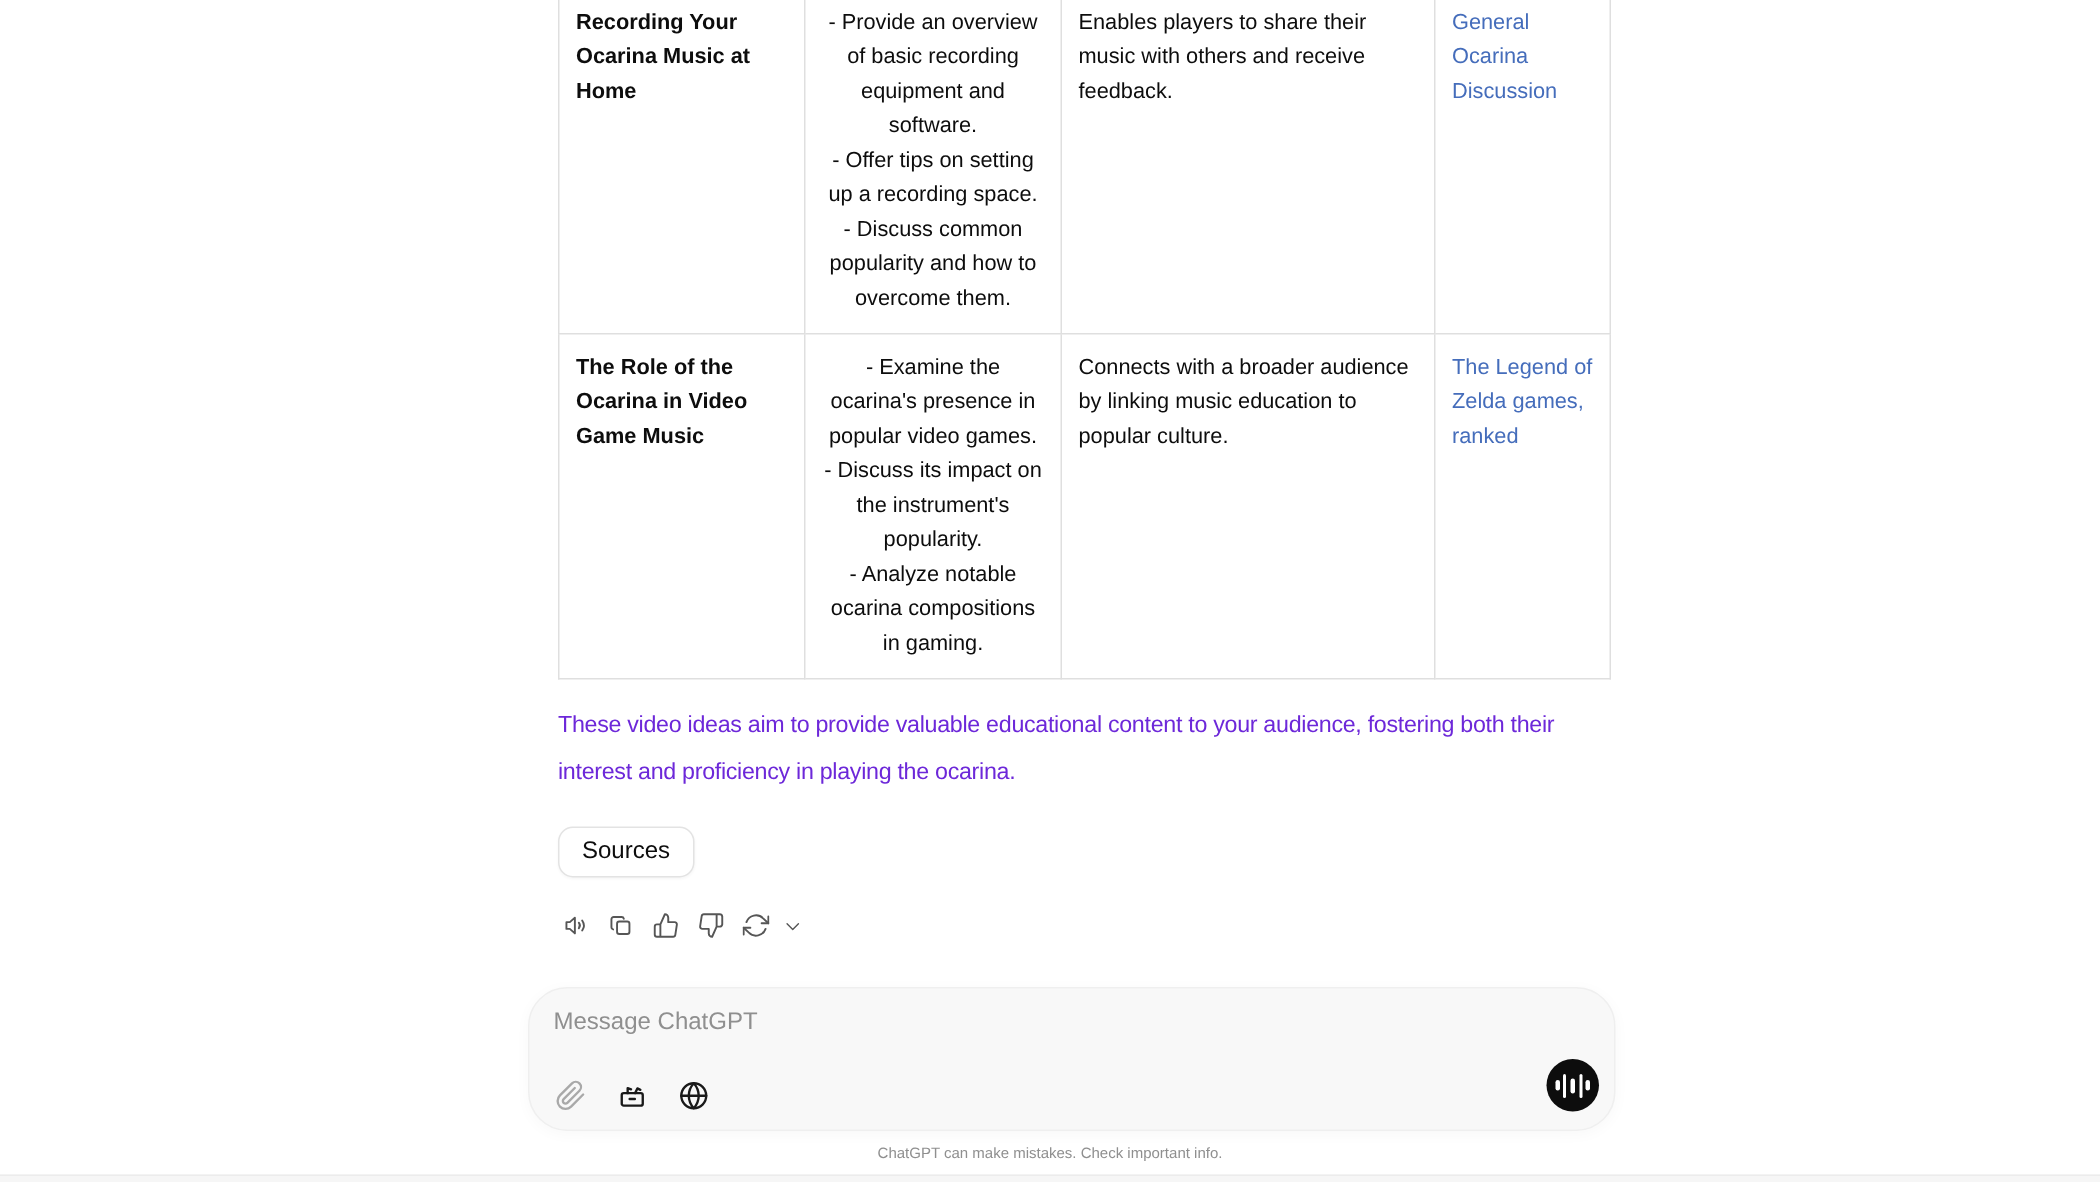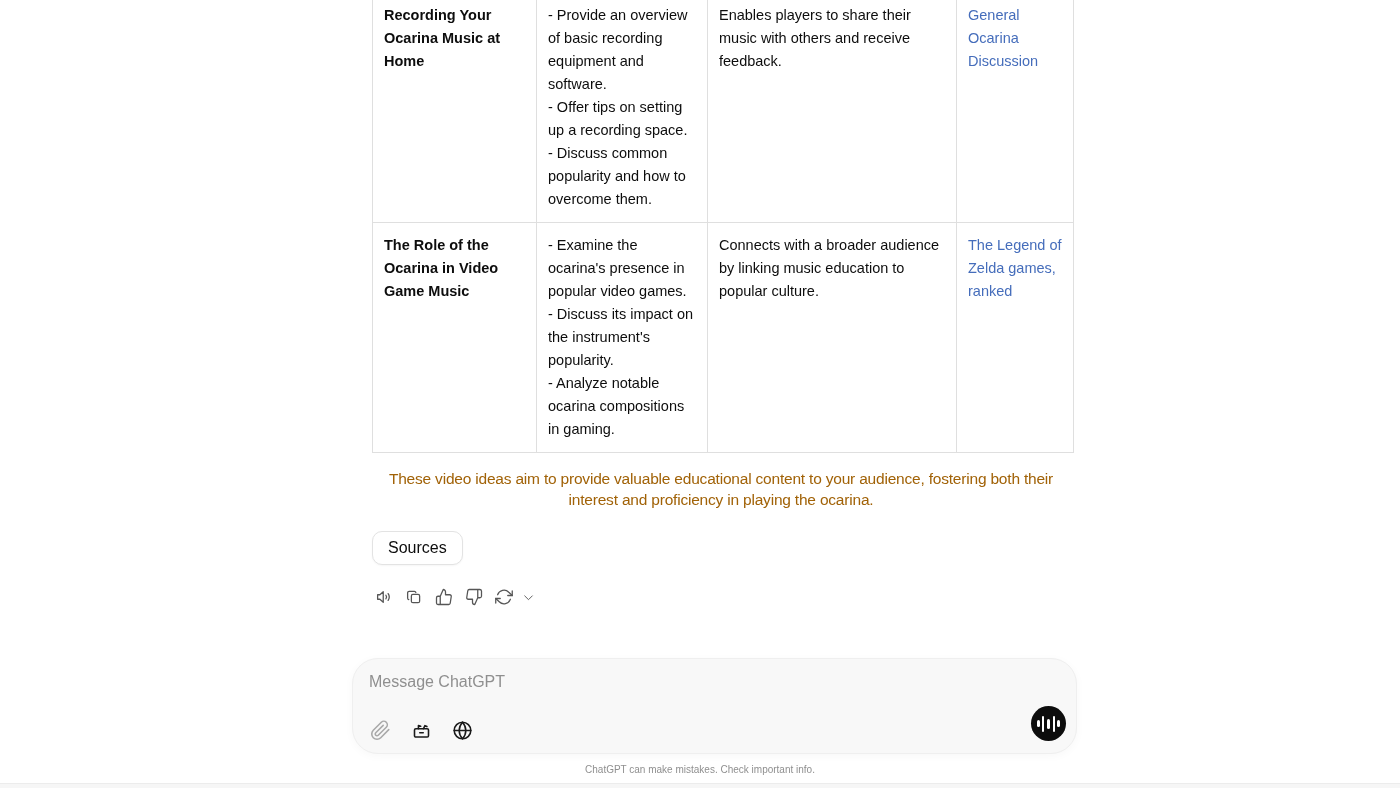--- a/index.html
+++ b/index.html
@@ -14,29 +14,29 @@
     border: 1px solid #dfdfdf;
     vertical-align: top;
     padding: 11px 11px;
     font-size: 14.5px;
     line-height: 23px;
     color: #0d0d0d;
     overflow: hidden;
   }
   table.ideas tr td { border-top: none; }           
   td.col-title  { width: 164px; font-weight: 700; }
-  td.col-detail { width: 171px; }
+  td.col-detail { width: 171px; text-align: center; }
   td.col-benefit{ width: 249px; margin-left: 13px; }
   td.col-link   { width: 117px; }
   tr.row-1 td { height: 211px; padding-top: 4px; }
   tr.row-2 td { height: 217px; }
   .cell-link { color: #456dbb; cursor: pointer; text-decoration: none; }
 
   
-  .closing { margin-top: 15px; width: 698px; font-size: 15.5px; letter-spacing: -0.2px; line-height: 21px; color: #a16207; text-align: center; }
+  .closing { margin-top: 15px; width: 698px; font-size: 15.5px; letter-spacing: -0.2px; line-height: 31px; color: #6d28d9; }
 
   
   .sources-btn {
     margin-top: 21px; display: inline-block;
     padding: 7px 15px; font-size: 16px; color: #0d0d0d;
     background: #ffffff; border: 1px solid #e3e3e3; border-radius: 10px;
     box-shadow: 0 1px 2px rgba(0,0,0,0.04); cursor: pointer;
   }
 
   

